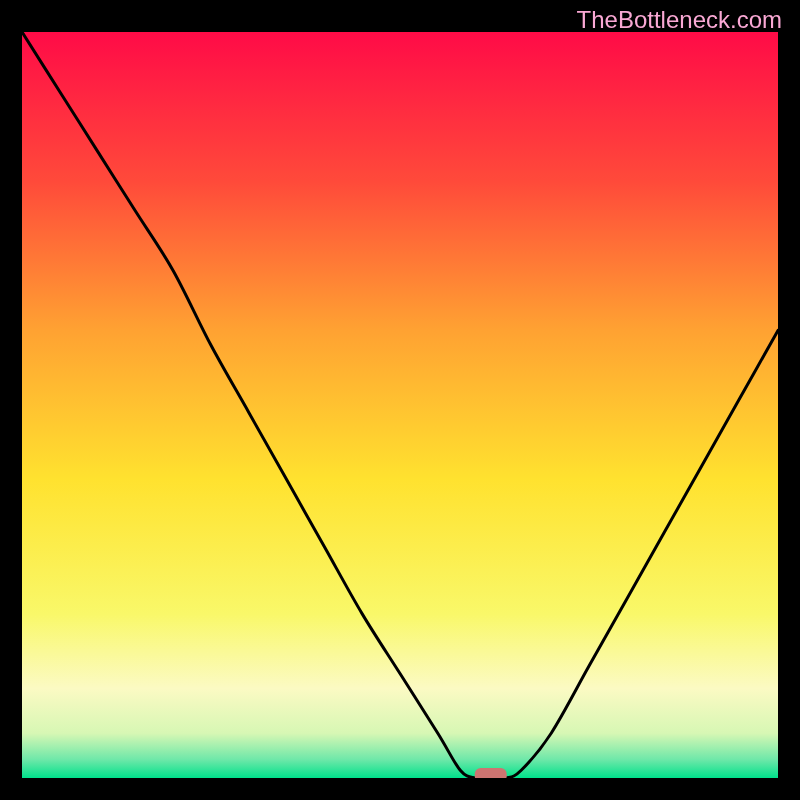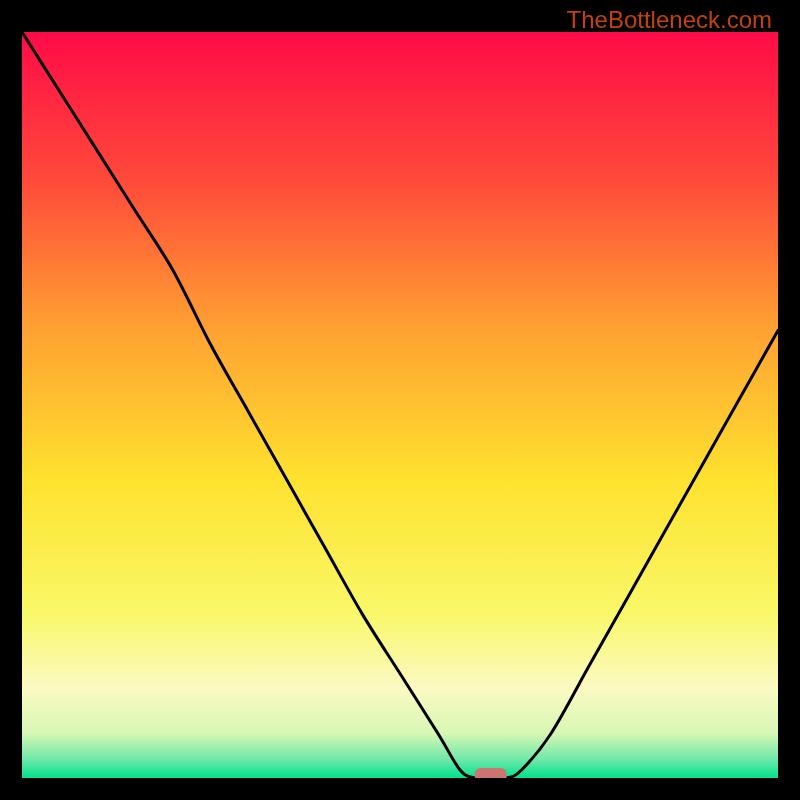--- a/index.html
+++ b/index.html
@@ -7,22 +7,22 @@
     padding: 0;
     width: 800px;
     height: 800px;
     background: #000;
     position: relative;
     font-family: Arial, sans-serif;
   }
   .watermark {
     position: absolute;
     top: 6px;
-    right: 28px;
-    color: #c2410c;
+    right: 18px;
+    color: #f9a8d4;
     font-size: 24px;
     font-weight: 500;
     z-index: 10;
   }
   .frame {
     position: absolute;
     top: 32px;
     left: 22px;
     width: 756px;
     height: 746px;

